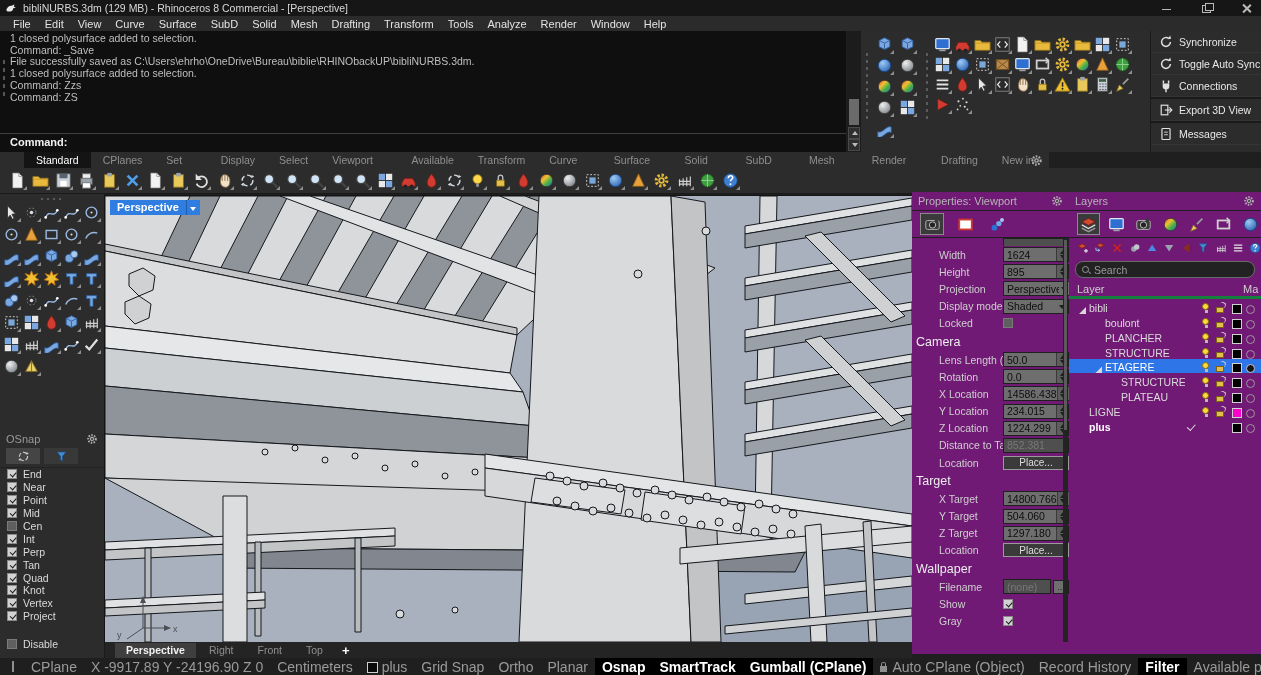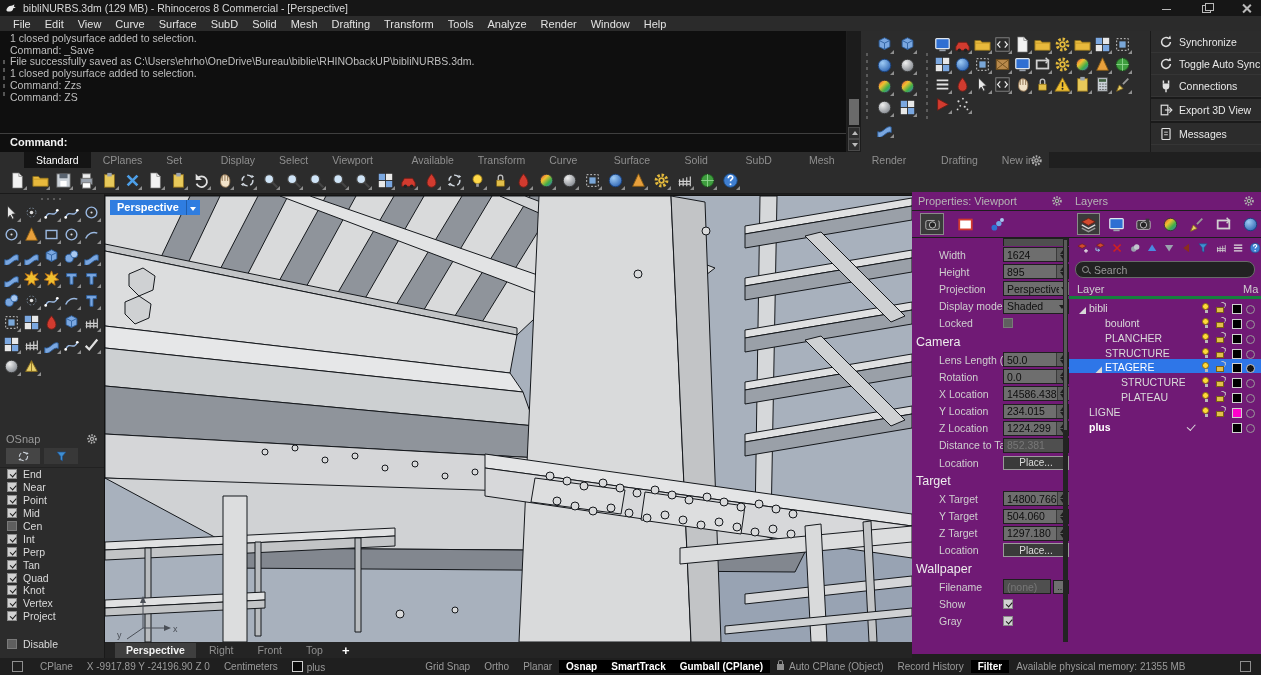--- a/index.html
+++ b/index.html
@@ -147,21 +147,21 @@
   .bulbi::after{content:"";position:absolute;left:5.5px;top:8px;width:3px;height:3px;background:#b9b9b9;}
   .locki{width:15px;height:12px;position:relative;flex:0 0 auto;}
   .locki::before{content:"";position:absolute;left:2px;top:5px;width:8px;height:6px;background:#e3c04a;border:1px solid #7a5f14;box-sizing:border-box;}
   .locki::after{content:"";position:absolute;left:6px;top:0px;width:5px;height:5px;border:1.4px solid #c9c9c9;border-bottom:none;border-left:none;border-radius:0 60% 0 0;transform:rotate(14deg);}
   .swatch{width:10px;height:10px;border:1px solid #d0d0d0;box-sizing:border-box;margin:0 4px 0 3px;flex:0 0 auto;background:#000;}
   .mat{width:9px;height:9px;border:1.4px solid #9a9a9a;border-radius:50%;box-sizing:border-box;margin-right:6px;flex:0 0 auto;}
   .mat.filled{background:#141414;border-color:#c9c9c9;}
   .lrow.nb .bulbi,.lrow.nb .locki{visibility:hidden;}
   
   .statusbar{position:absolute;left:0;top:658px;width:1261px;height:17px;background:#1f1f1f;
-    display:flex;align-items:center;font-size:10px;color:#9a9a9a;box-sizing:border-box;}
+    display:flex;align-items:center;font-size:14px;color:#9a9a9a;box-sizing:border-box;}
   .stitem{white-space:nowrap;padding:1px 7px;}
   .stitem.active{background:#000;color:#fff;font-weight:bold;}
   .stswatch{display:inline-block;width:9px;height:9px;background:#0a0a0a;border:1px solid #cfcfcf;margin-right:4px;vertical-align:-1px;}
   .stlock{display:inline-block;width:7px;height:6px;background:#8f8f8f;position:relative;margin-right:5px;}
   .stlock::before{content:"";position:absolute;left:1px;top:-4px;width:3px;height:3px;border:1.3px solid #8f8f8f;border-bottom:none;border-radius:50% 50% 0 0;}
   .stpanelicon{width:9px;height:9px;border:1px solid #8f8f8f;margin:0 10px 0 12px;}
   
   .gizmo text{font-size:9px;fill:#4a4f57;font-family:"Liberation Sans",sans-serif;}
 </style>
 </head>

